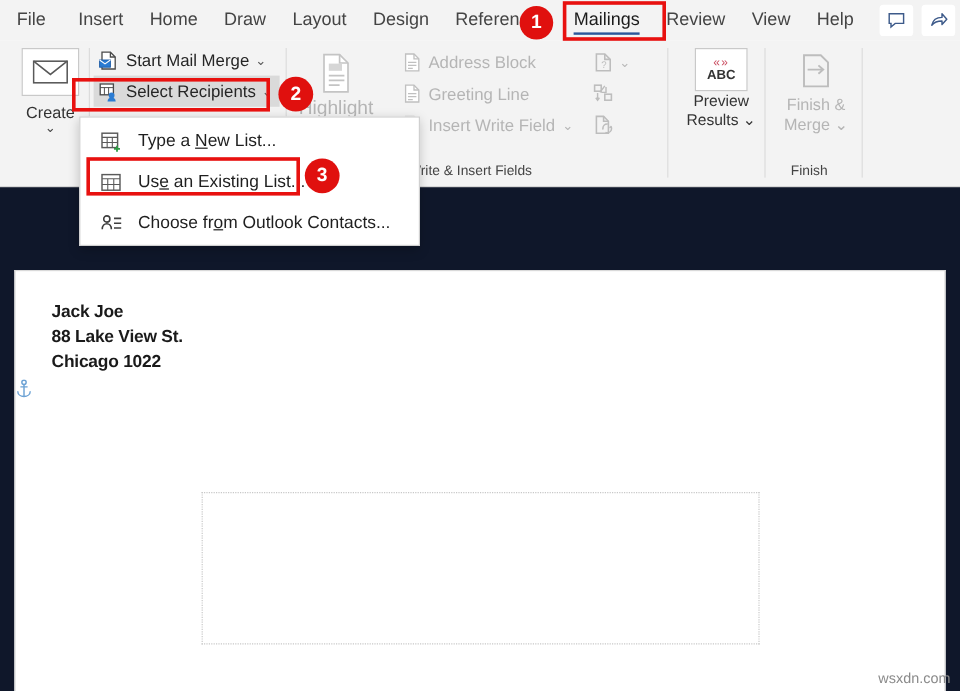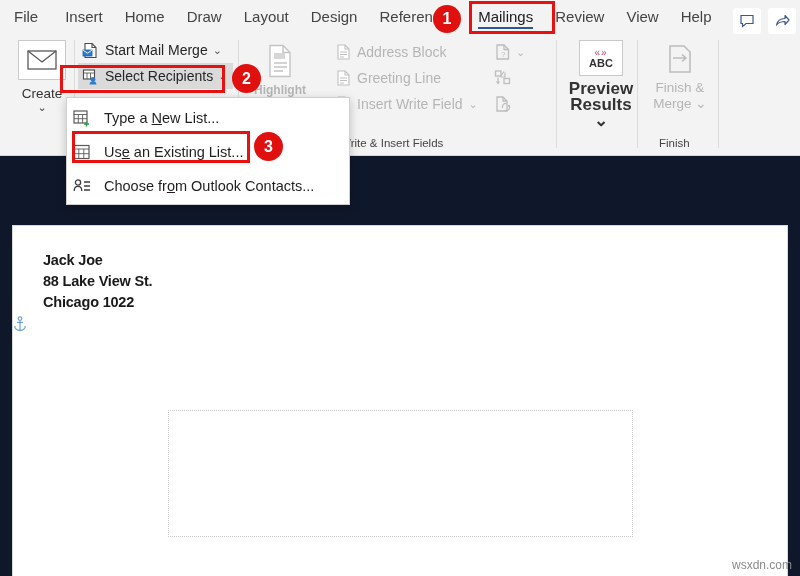--- a/index.html
+++ b/index.html
@@ -14,21 +14,21 @@
     width: 800px; height: 576px;
     background: #ffffff;
   }
 
   
   .tabbar {
     position: absolute; left: 0; top: 0;
     width: 800px; height: 34px;
     background: #f3f3f3;
     display: flex;
-    align-items: flex-end;
+    align-items: center;
   }
   .tab {
     font-size: 15px;
     color: #444444;
     padding: 0 11px;
     height: 34px;
     line-height: 34px;
     white-space: nowrap;
     position: relative;
   }
@@ -108,21 +108,21 @@
   .bigitem .chev { margin-left: 5px; font-size: 11px; color: #555; }
 
   
   .wif-grp { position: absolute; left: 242px; top: 3px; width: 290px; }
   .highlight-btn {
     position: absolute; left: 0px; top: 2px;
     width: 76px; text-align: center;
     color: #b5b5b5;
   }
   .highlight-icon { height: 44px; display:flex; align-items:center; justify-content:center;}
-  .highlight-label { font-size: 12px; line-height: 15px; font-weight: bold; }
+  .highlight-label { font-size: 16px; line-height: 15px; }
   .wif-col { position: absolute; left: 94px; top: 2px; }
   .wif-item {
     display: flex; align-items: center;
     height: 26px;
     font-size: 14px;
     color: #b5b5b5;
     white-space: nowrap;
   }
   .wif-item .txt { margin-left: 6px; }
   .wif-item .chev { margin-left: 6px; font-size: 11px; }
@@ -136,42 +136,42 @@
 
   
   .pr-grp { position: absolute; left: 562px; top: 4px; width: 78px; text-align: center; }
   .pr-icon {
     width: 44px; height: 36px; margin: 2px auto 0;
     background: #ffffff; border: 1px solid #c9c9c9;
     display: flex; flex-direction: column; align-items: center; justify-content: center;
   }
   .pr-chevs { font-size: 10px; color: #c94a5e; letter-spacing: 1px; line-height: 9px; }
   .pr-abc { font-size: 11px; color: #333; font-weight: bold; line-height: 12px; }
-  .pr-label { font-size: 17px; color: #333; margin-top: 5px; line-height: 16px; font-weight: bold; }
+  .pr-label { font-size: 13px; color: #333; margin-top: 0; line-height: 16px; }
 
   
   .fin-grp { position: absolute; left: 642px; top: 4px; width: 76px; text-align: center; color: #b5b5b5; }
   .fin-icon { height: 42px; display:flex; align-items:center; justify-content:center; }
   .fin-label { font-size: 13.5px; line-height: 16px; }
 
   
   .dropdown {
     position: absolute;
     left: 66px; top: 97px;
     width: 284px; height: 108px;
     background: #ffffff;
     border: 1px solid #d0d0d0;
     box-shadow: 0 3px 9px rgba(0,0,0,0.22);
     z-index: 40;
     padding: 3px 0;
   }
   .menuitem {
     display: flex; align-items: center;
     height: 34px;
-    padding-left: 3px;
+    padding-left: 14px;
     font-size: 14.5px;
     color: #1f1f1f;
     white-space: nowrap;
   }
   .menuitem .mi-icon { width: 24px; display: flex; align-items: center; justify-content: center; }
   .menuitem .mi-label { margin-left: 10px; }
   .mn { text-decoration: underline; }
 
   
   .docarea {

